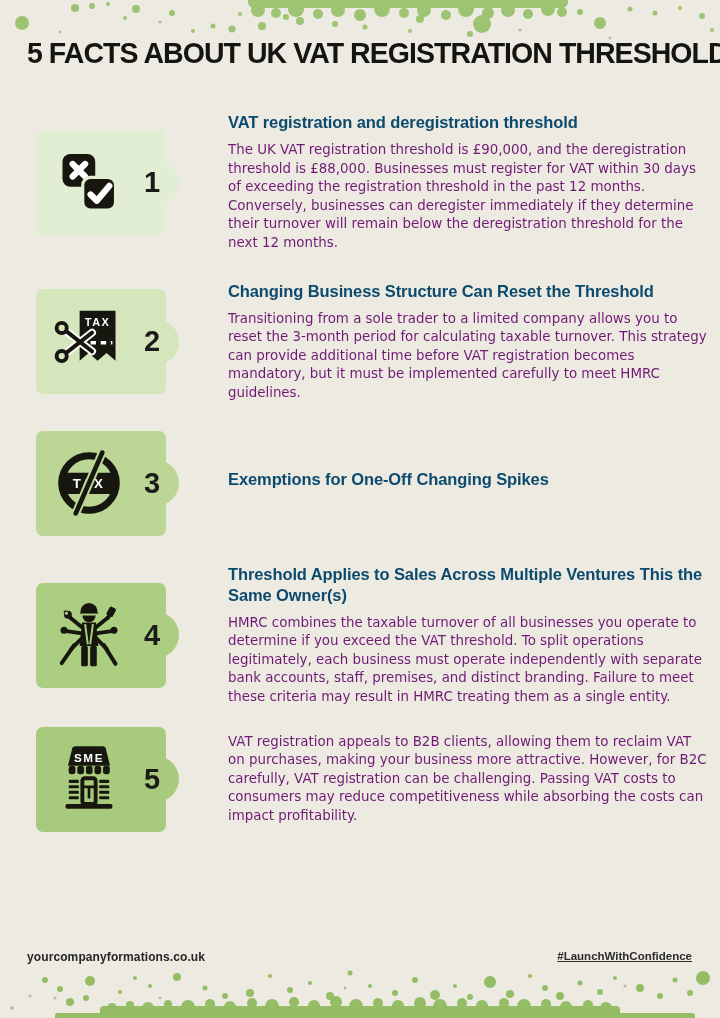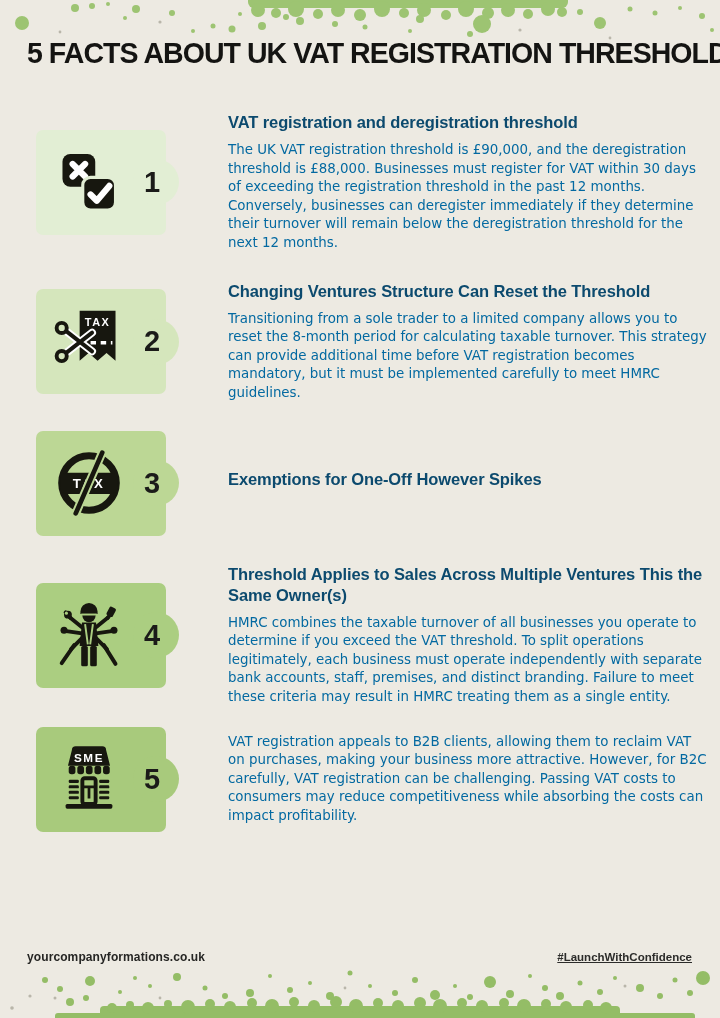--- a/index.html
+++ b/index.html
@@ -53,26 +53,26 @@
     transform:translateX(-4px);
   }
 
   .content-col{margin-left:62px;width:482px;}
   .heading{
     font-size:16.5px;line-height:21px;font-weight:800;
     color:#0c4a6e;letter-spacing:-.1px;margin:0 0 8px 0;
   }
   .body-text{
     font-family:"DejaVu Sans","Liberation Sans",sans-serif;
-    font-size:13.4px;line-height:18.6px;color:#0369a1;margin:0;
+    font-size:13.4px;line-height:18.6px;color:#701a75;margin:0;
   }
 
   .footer{
     position:absolute;left:27px;right:28px;top:950px;
-    display:flex;justify-content:space-between;align-items:center;
+    display:flex;justify-content:space-between;align-items:flex-start;
     z-index:2;
     gap:38px;
   }
   .site{font-size:12px;font-weight:700;color:#262624;letter-spacing:.1px;}
   .hashtag{font-size:11.5px;font-weight:700;color:#2c2c2a;text-decoration:underline;}
 </style>
 </head>
 <body>
 
 <div class="page">
@@ -170,42 +170,42 @@
             <path d="M22 37 L54 62 M22 63 L54 38" stroke="#17170f" stroke-width="5" stroke-linecap="round"></path>
             <circle cx="15" cy="32" r="6.5" fill="none" stroke="#17170f" stroke-width="5"></circle>
             <circle cx="15" cy="68" r="6.5" fill="none" stroke="#17170f" stroke-width="5"></circle>
           </svg>
           <div class="num-bump">
             <span class="num">2</span>
           </div>
         </div>
       </div>
       <div class="content-col">
-        <h2 class="heading">Changing Ventures Structure Can Reset the Threshold</h2>
-        <p class="body-text">Transitioning from a sole trader to a limited company allows you to reset the 8-month period for calculating taxable turnover. This strategy can provide additional time before VAT registration becomes mandatory, but it must be implemented carefully to meet HMRC guidelines.</p>
+        <h2 class="heading">Changing Business Structure Can Reset the Threshold</h2>
+        <p class="body-text">Transitioning from a sole trader to a limited company allows you to reset the 3-month period for calculating taxable turnover. This strategy can provide additional time before VAT registration becomes mandatory, but it must be implemented carefully to meet HMRC guidelines.</p>
       </div>
     </div>
 
     <div class="section s3">
       <div class="icon-col">
         <div class="tile t3">
           <svg class="glyph" viewBox="0 0 100 100">
             <circle cx="50" cy="50" r="35" fill="none" stroke="#17170f" stroke-width="9"></circle>
             <rect x="13" y="37" width="74" height="27" rx="9" fill="#17170f"></rect>
             <text x="50" y="57" font-family="Liberation Sans,sans-serif" font-size="17" font-weight="bold" fill="#fff" text-anchor="middle" letter-spacing="3">TAX</text>
             <path d="M67 11 L33 89" stroke="#bcd795" stroke-width="11" stroke-linecap="round"></path>
             <path d="M67 11 L33 89" stroke="#17170f" stroke-width="6" stroke-linecap="round"></path>
           </svg>
           <div class="num-bump">
             <span class="num">3</span>
           </div>
         </div>
       </div>
       <div class="content-col">
-        <h2 class="heading">Exemptions for One-Off However Spikes</h2>
+        <h2 class="heading">Exemptions for One-Off Changing Spikes</h2>
       </div>
     </div>
 
     <div class="section s4">
       <div class="icon-col">
         <div class="tile t4">
           <svg class="glyph" viewBox="0 0 100 100">
             <g stroke="#17170f" stroke-width="5" stroke-linecap="round">
               <path d="M41 40 L26 28"></path>
                 <path d="M59 40 L74 28"></path>

